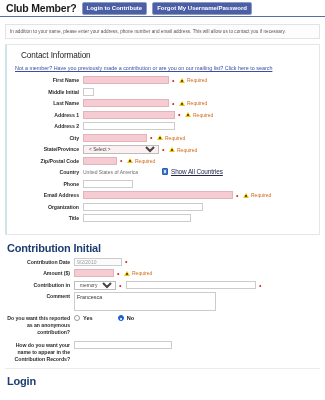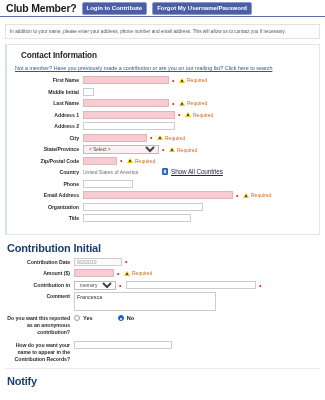--- a/index.html
+++ b/index.html
@@ -58,21 +58,21 @@
   .panel {
     margin: 5px 5px 0 5px;
     border: 1px solid #e6e6e6;
     border-left: 2px solid #cfe3ea;
     background: #ffffff;
     padding: 5px 6px 8px 6px;
   }
   .panel-inner { padding-left: 2px; }
   .section-head {
     font-size: 8.2px;
-    font-weight: bold;
+    font-weight: normal;
     color: #1d1d1d;
     margin: 1px 0 4px 8px;
     letter-spacing: -0.1px;
   }
   .member-link {
     display: block;
     font-size: 5.4px;
     color: #3b4fa0;
     text-decoration: underline;
     margin: 0 0 4px 2px;
@@ -442,13 +442,13 @@
     <div class="lbl multi">How do you want your name to appear in the Contribution Records?</div>
     <div class="ctl" style="align-items:flex-start">
       <input class="txt" style="width: 98px;" value="">
     </div>
   </div>
 
 </div>
 
 <div class="hr-light"></div>
 
-<div class="sect-title sub">Notify</div>
+<div class="sect-title sub">Login</div>
 
 </body></html>

